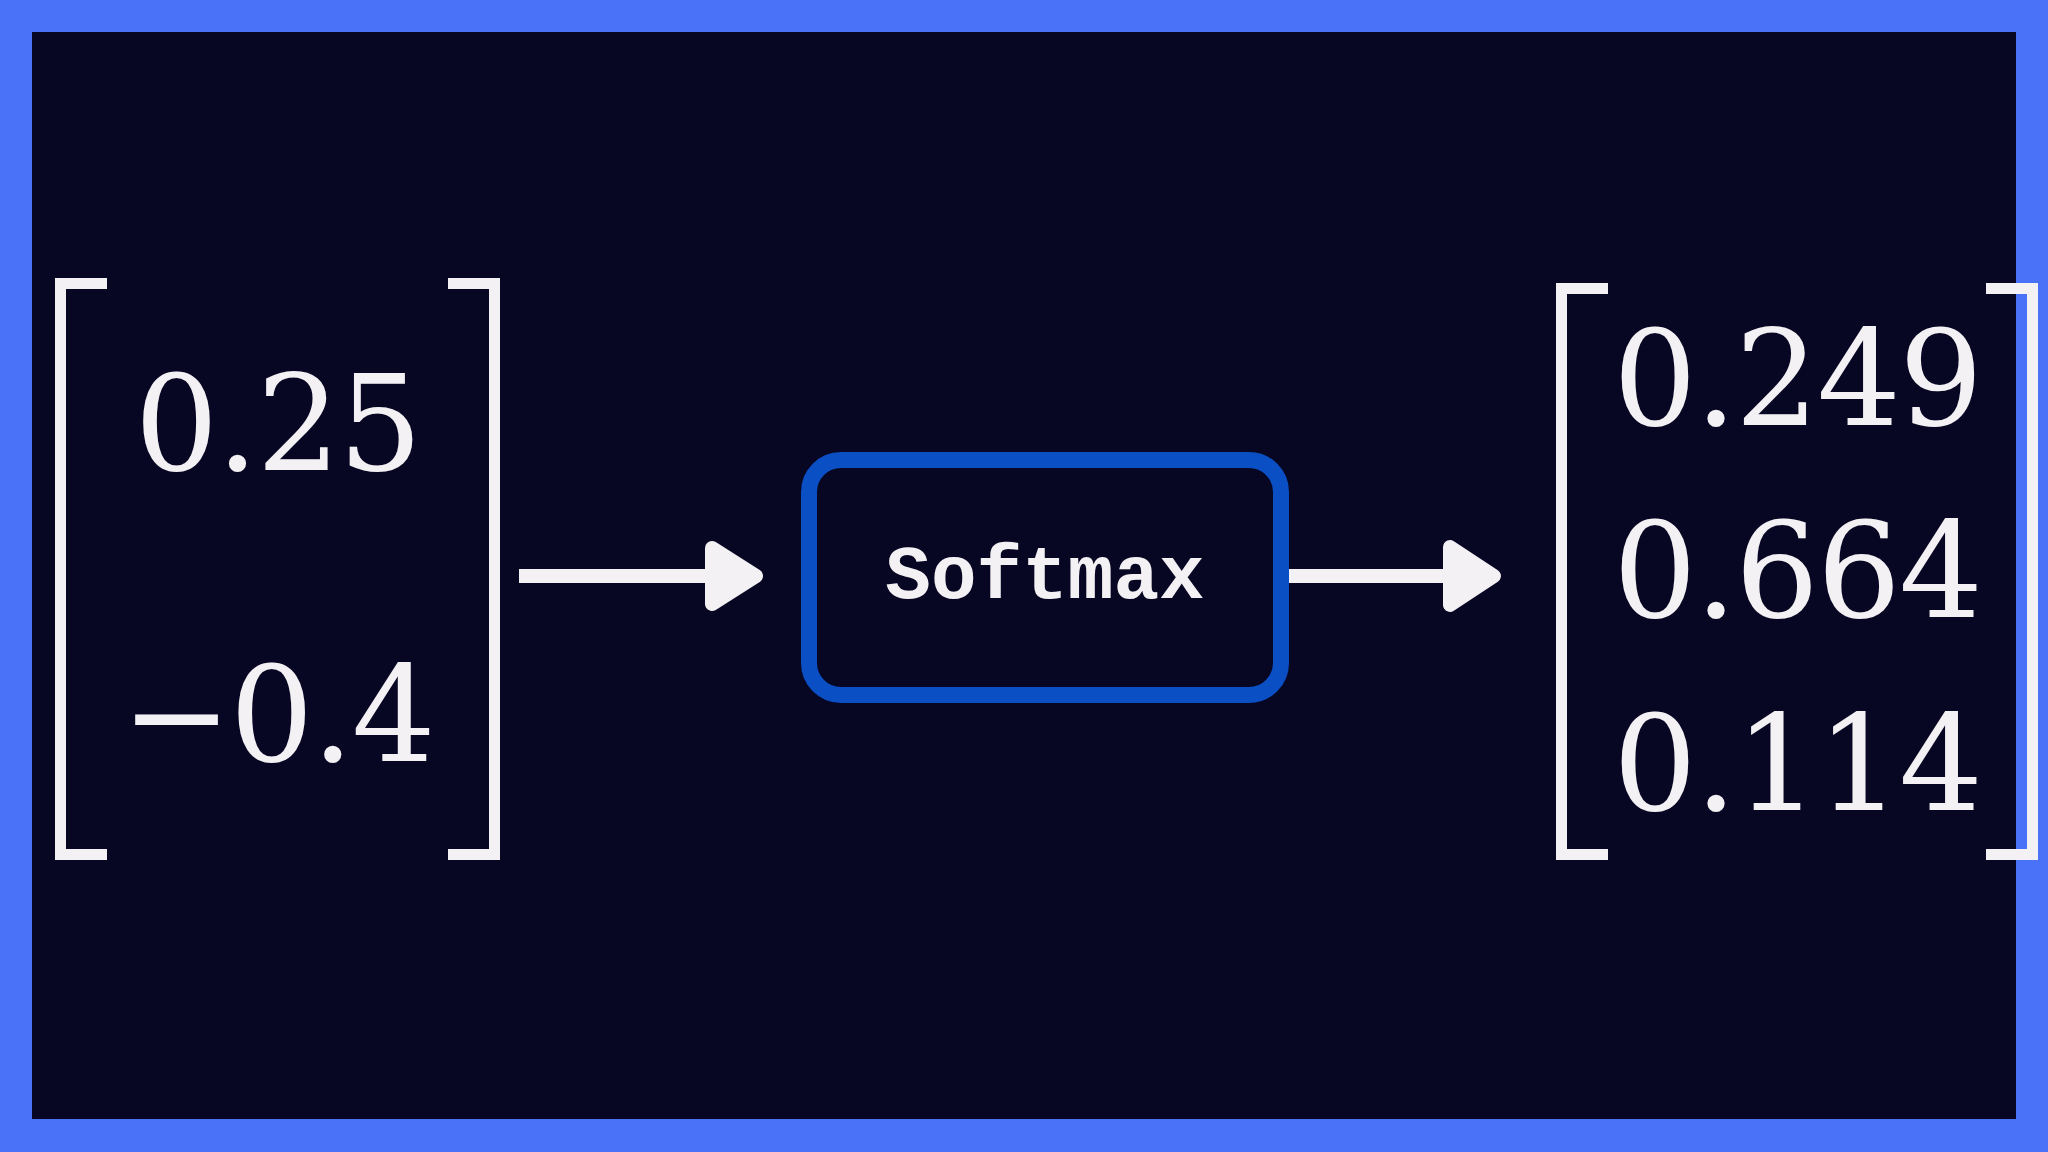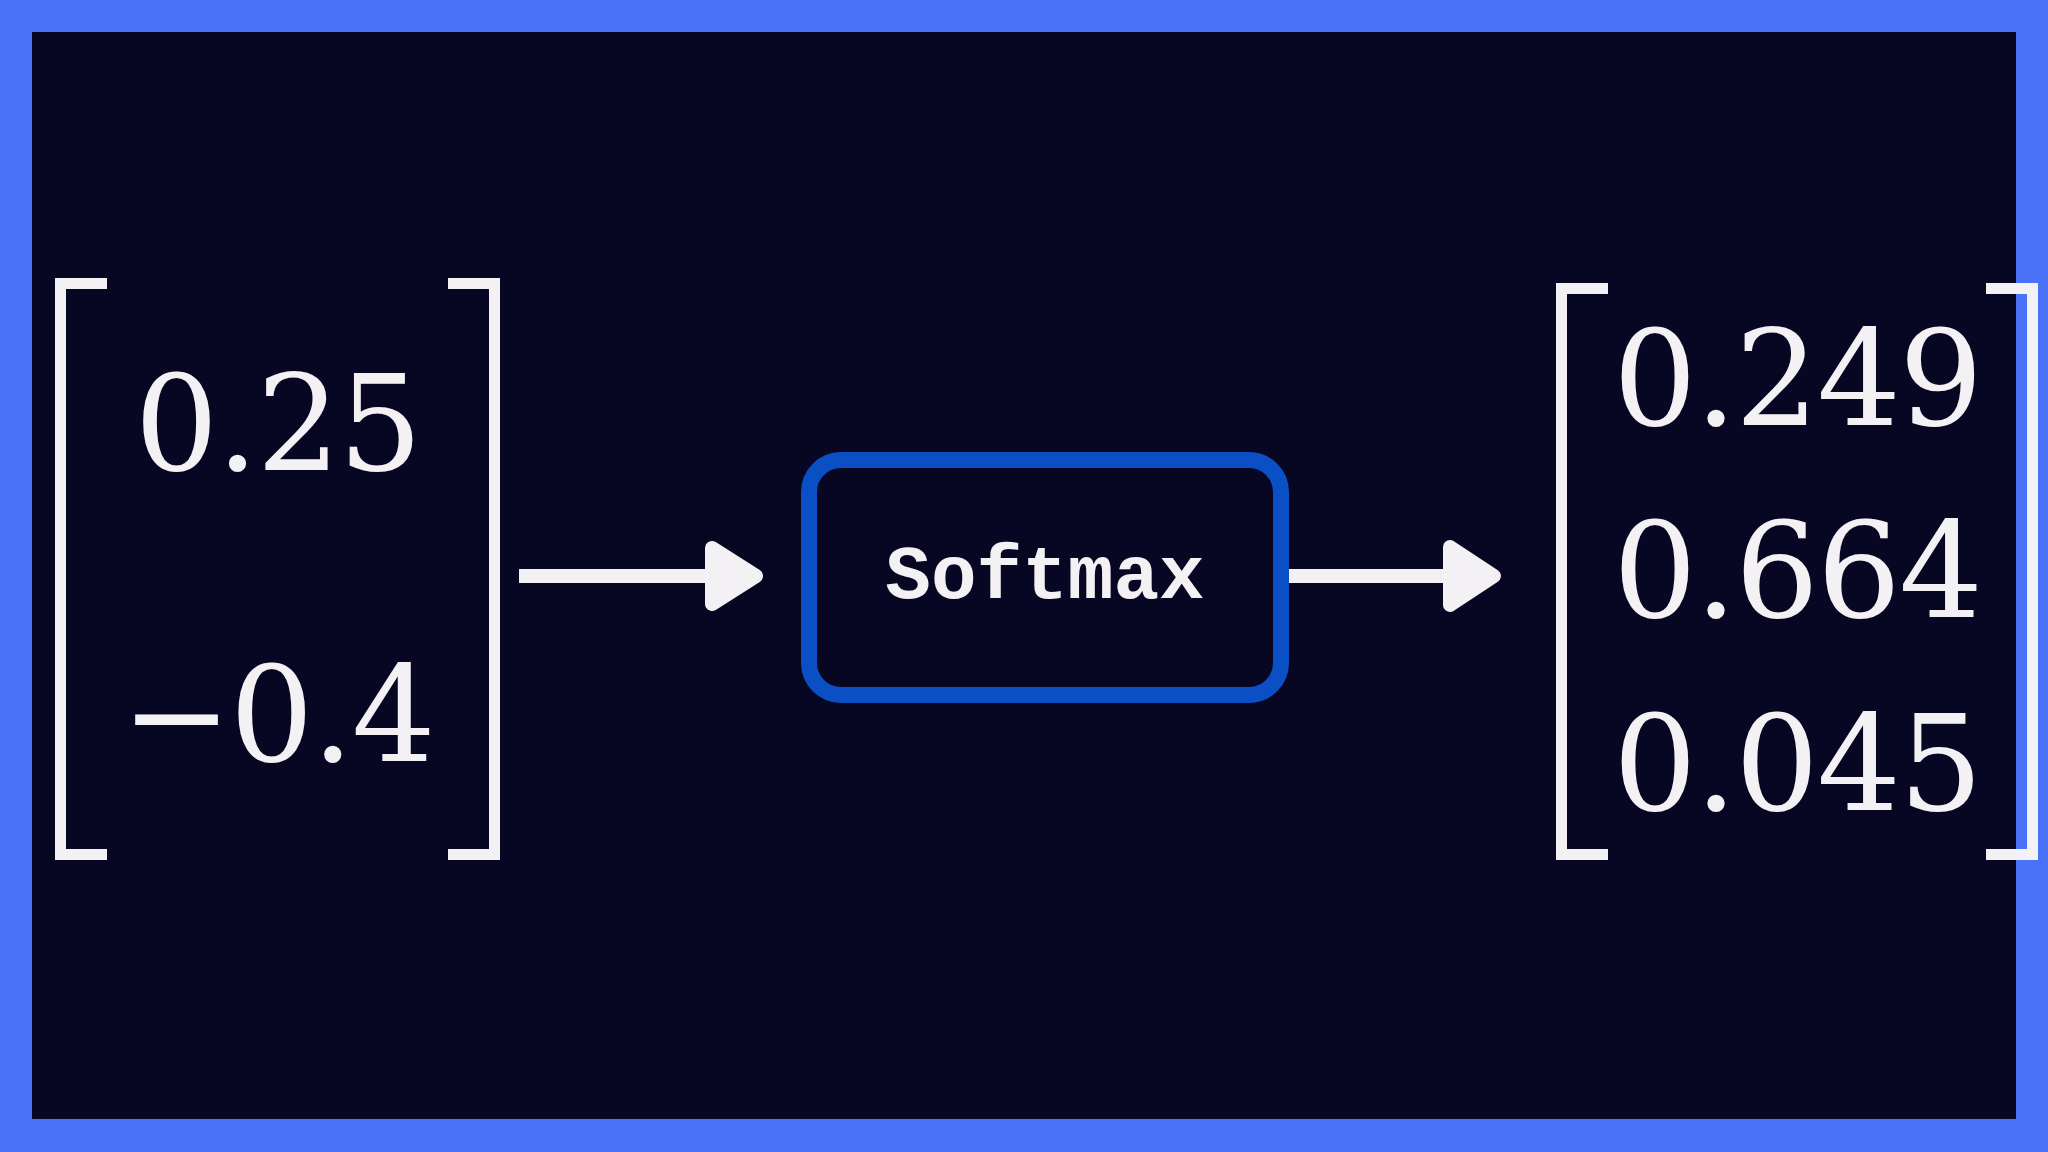--- a/index.html
+++ b/index.html
@@ -127,18 +127,18 @@
     <div class="op-box">
       <span class="op-label">Softmax</span>
     </div>
 
     <div class="matrix" id="output-matrix">
       <div class="bracket bracket-l"></div>
       <div class="bracket bracket-r"></div>
       <div class="rows">
         <div class="cell">0.249</div>
         <div class="cell">0.664</div>
-        <div class="cell">0.045</div>
+        <div class="cell">0.114</div>
       </div>
     </div>
 
   </div>
 </div>
 
 </body></html>

